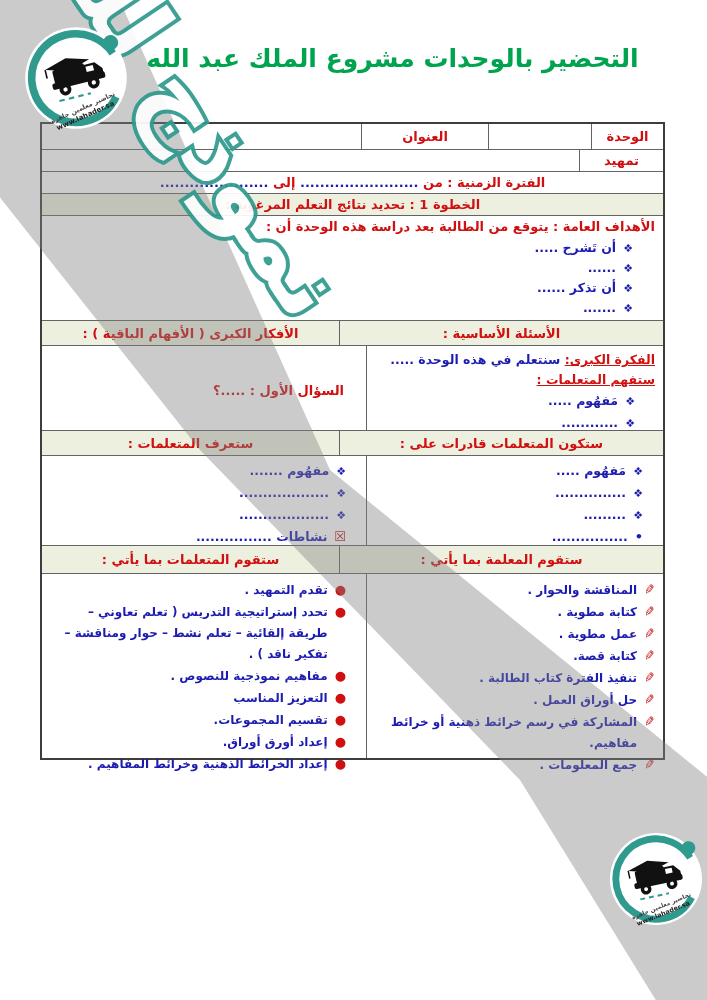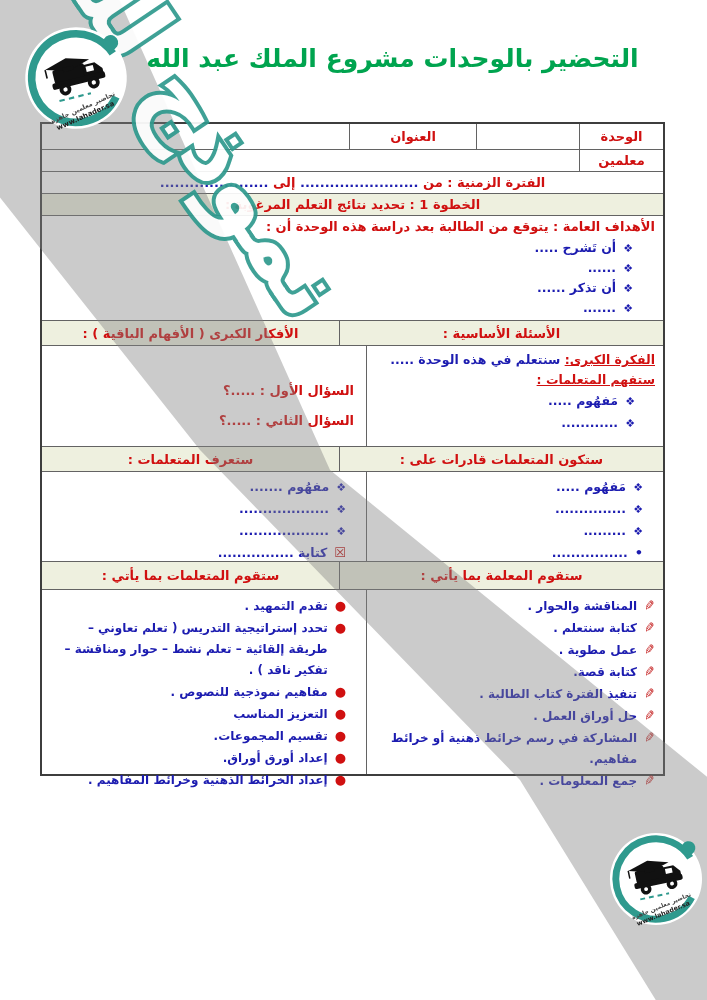--- a/index.html
+++ b/index.html
@@ -24,28 +24,28 @@
   .td:not(:last-child){ border-left:1px solid #636363; }
   .c-center{ display:flex; align-items:center; justify-content:center; }
   .red{ color:#d01010; }
   .blue{ color:#1c1cb0; }
   .ul{ text-decoration:underline; }
   .hdr-row{ background:#eef0df; }
   .hdr-cell{ color:#d01010; font-size:13px; }
   .fs13{ font-size:13px; }
   
   .r1{ height:25px; }
-  .r1 .c-unit{ width:84px; }  .r1 .c-e1{ width:103px; }
+  .r1 .c-unit{ width:72px; }  .r1 .c-e1{ width:103px; }
   .r1 .c-title{ width:127px;text-align:center; } .r1 .c-e2{ flex:1; }
   .r2{ height:22px; } .r2 .c-unit{ width:84px; } .r2 .c-e{ flex:1; }
   .r3{ height:22px; font-size:13px; }
   .r4{ height:22px; }
   .r5{ height:104px; display:block; padding:2px 8px 0 4px; }
   .r6,.r8{ height:25px; } .r10{ height:28px; }
-  .r7{ height:101px; } .r9{ height:90px; } .r11{ height:185px; }
+  .r7{ height:85px;gap:10px; } .r9{ height:90px; } .r11{ height:185px; }
   .col-r{ width:297px; } .col-l{ flex:1; }
   
   .li{ display:flex; align-items:baseline; gap:7px; line-height:20px; font-size:12.5px; }
   .bullet{ flex:0 0 auto; display:inline-block; }
   .b-diamond{ color:#1c1cb0; font-size:11px; }
   .b-dot-blue{ color:#1c1cb0; font-size:13px; }
   .b-dot-red{ color:#d01010; font-size:13px; }
   .b-box{ color:#c01010; font-size:13px; }
   .b-pen{ color:#c01010; font-size:13px; transform:scaleX(-1) rotate(8deg); }
   .goal-list{ padding-right:22px; margin-top:2px; }
@@ -80,21 +80,21 @@
   <div class="sheet-table">
 
     <div class="tr r1">
       <div class="td c-unit c-center red fs13">الوحدة</div>
       <div class="td c-e1"></div>
       <div class="td c-title c-center red fs13">العنوان</div>
       <div class="td c-e2"></div>
     </div>
 
     <div class="tr r2">
-      <div class="td c-unit c-center red fs13">معلمين</div>
+      <div class="td c-unit c-center red fs13">تمهيد</div>
       <div class="td c-e"></div>
     </div>
 
     <div class="tr r3">
       <div class="td c-center" style="flex:1">
         <span class="red">الفترة الزمنية : من</span>&nbsp;
         <span class="blue">........................</span>&nbsp;
         <span class="red">إلى</span>&nbsp;
         <span class="blue">......................</span>
       </div>
@@ -146,21 +146,20 @@
               <span class="blue">مَفهُوم .....</span>
             </div>
           <div class="li">
               <span class="bullet b-diamond">❖</span>
               <span class="blue">............</span>
             </div>
         </div>
       </div>
       <div class="td col-l questions-cell">
         <div class="red">السؤال الأول : .....؟</div>
-        <div class="red">السؤال الثاني : .....؟</div>
       </div>
     </div>
 
     <div class="tr r8 hdr-row">
       <div class="td col-l c-center hdr-cell">ستكون المتعلمات قادرات على :</div>
       <div class="td col-r c-center hdr-cell">ستعرف المتعلمات :</div>
     </div>
 
     <div class="tr r9">
       <div class="td col-r pad-list">
@@ -189,39 +188,39 @@
         <div class="li">
             <span class="bullet b-diamond">❖</span>
             <span class="blue">...................</span>
           </div>
         <div class="li">
             <span class="bullet b-diamond">❖</span>
             <span class="blue">...................</span>
           </div>
         <div class="li">
             <span class="bullet b-box">☒</span>
-            <span class="blue">كتابة ................</span>
+            <span class="blue">نشاطات ................</span>
           </div>
       </div>
     </div>
 
     <div class="tr r10 hdr-row">
       <div class="td col-l c-center hdr-cell">ستقوم المعلمة بما يأتي :</div>
       <div class="td col-r c-center hdr-cell">ستقوم المتعلمات بما يأتي :</div>
     </div>
 
     <div class="tr r11">
       <div class="td col-r do-list">
         <div class="li">
             <span class="bullet b-pen">✎</span>
             <span class="blue">المناقشة والحوار .</span>
           </div>
         <div class="li">
             <span class="bullet b-pen">✎</span>
-            <span class="blue">كتابة سنتعلم .</span>
+            <span class="blue">كتابة مطوية .</span>
           </div>
         <div class="li">
             <span class="bullet b-pen">✎</span>
             <span class="blue">عمل مطوية .</span>
           </div>
         <div class="li">
             <span class="bullet b-pen">✎</span>
             <span class="blue">كتابة قصة.</span>
           </div>
         <div class="li">

